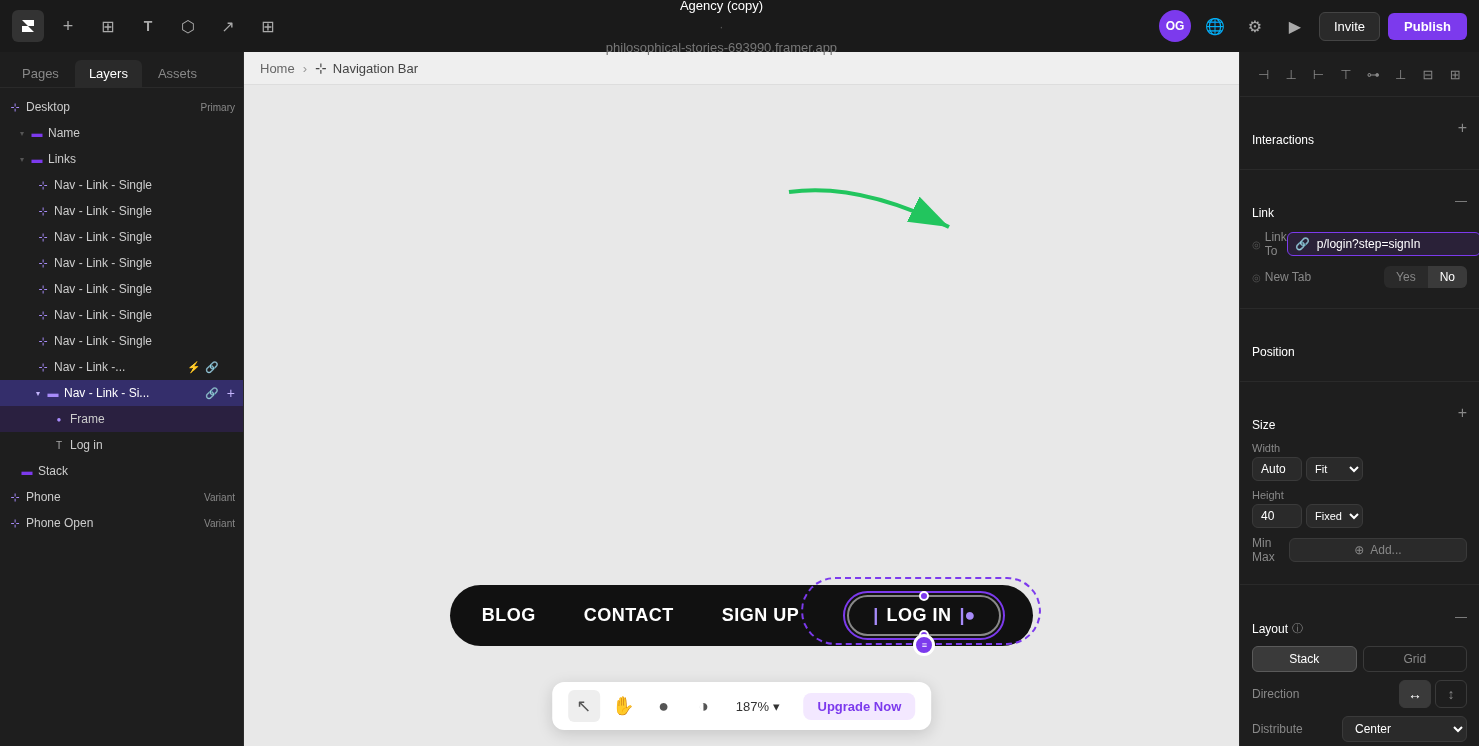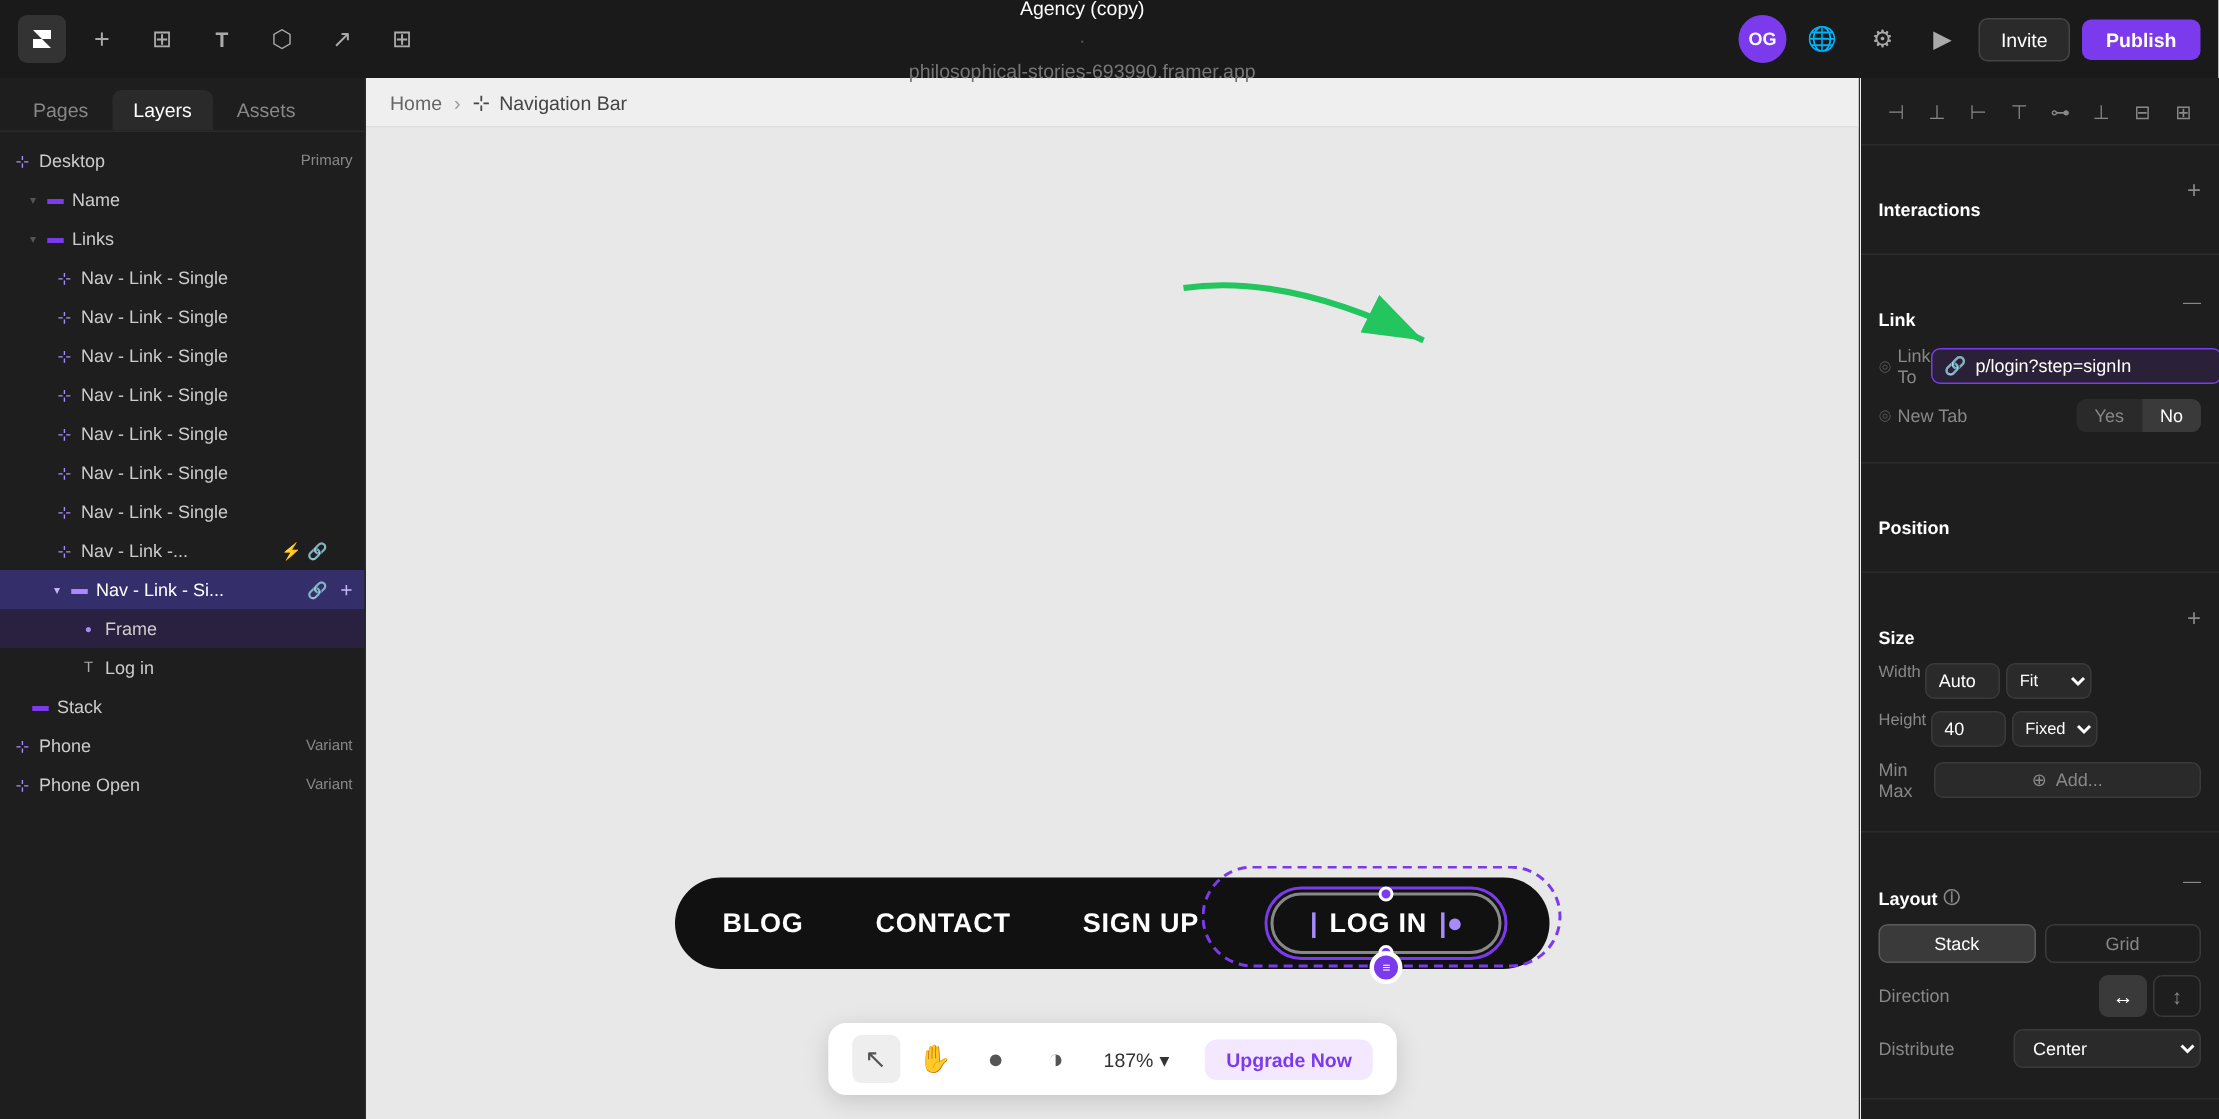--- a/index.html
+++ b/index.html
@@ -255,21 +255,21 @@
       padding: 12px;
     }
     .section-header {
       display: flex;
       align-items: center;
       justify-content: space-between;
       margin-bottom: 10px;
     }
     .section-title {
       font-size: 12px;
-      font-weight: 700;
+      font-weight: 400;
       color: #fff;
       margin-top: 24px;
     }
     .section-add {
       color: #888; font-size: 16px; cursor: pointer; border: none; background: transparent;
     }
     .section-collapse {
       color: #888; font-size: 12px; cursor: pointer; border: none; background: transparent;
     }
 
@@ -317,20 +317,21 @@
       cursor: pointer;
     }
 
     .size-row {
       display: flex;
       gap: 6px;
       margin-bottom: 8px;
     }
     .size-field {
       display: flex;
+      flex-direction: column;
       gap: 3px;
       flex: 1;
     }
     .size-field-label { font-size: 11px; color: #888; }
     .size-field-input {
       background: #2a2a2a;
       border: 1px solid #3a3a3a;
       border-radius: 6px;
       color: #fff;
       font-size: 12px;

